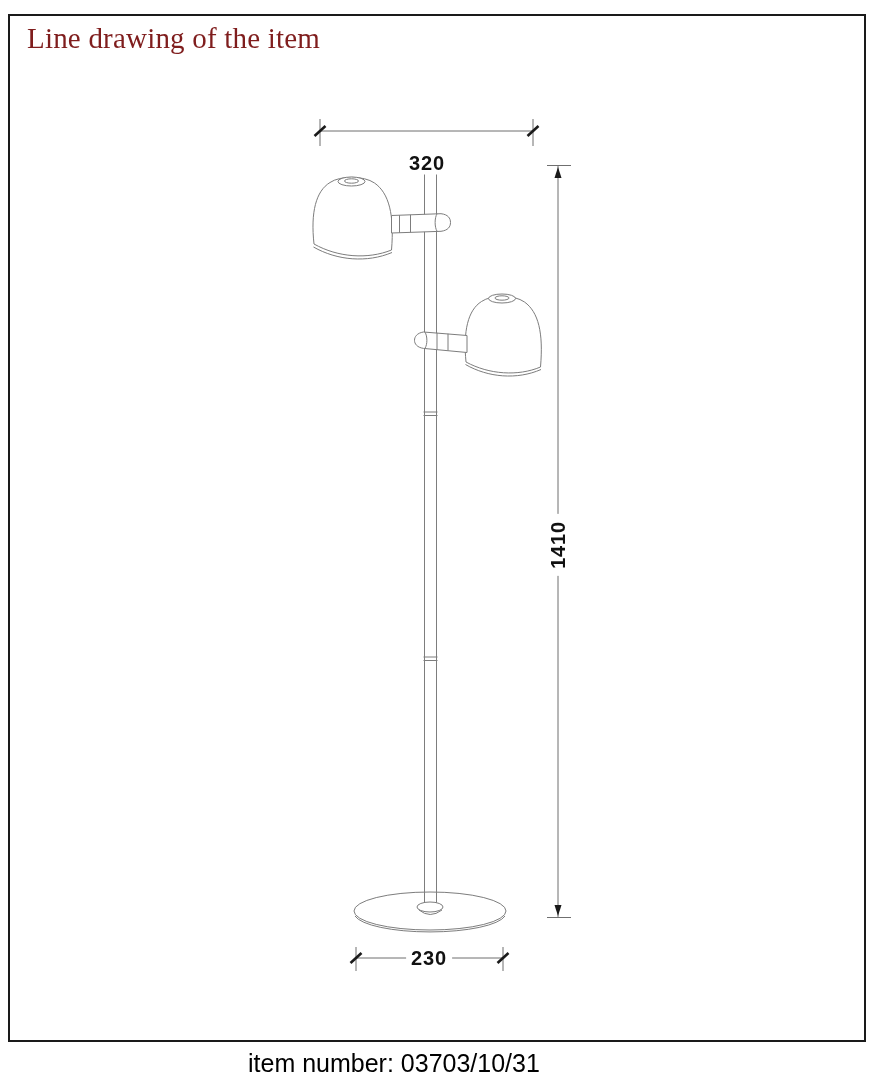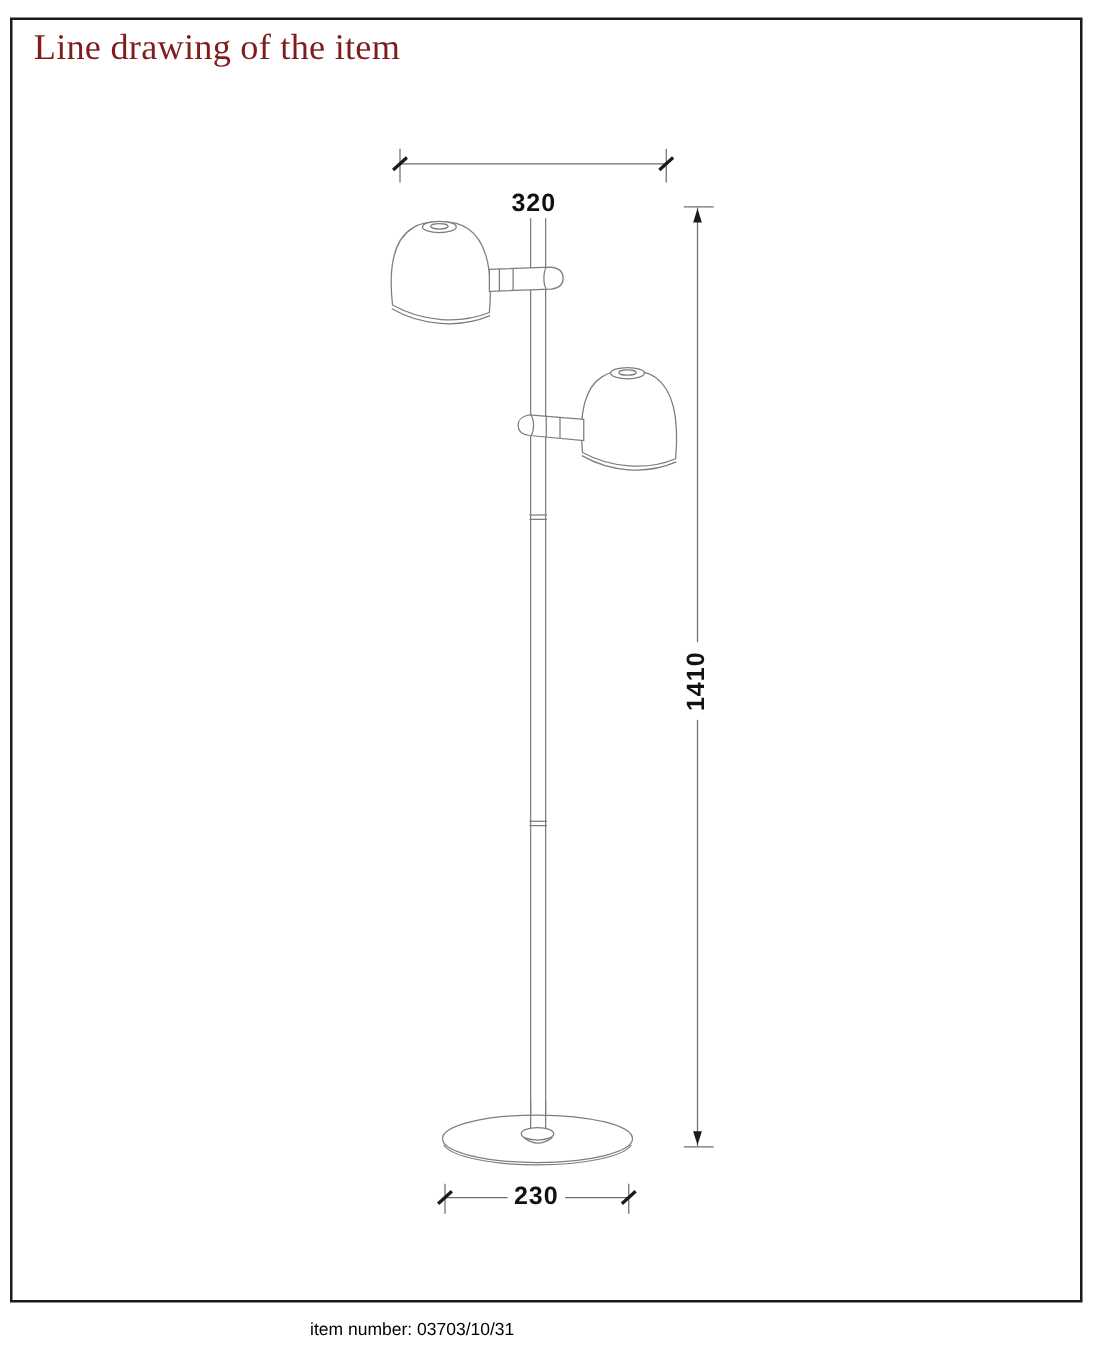--- a/index.html
+++ b/index.html
@@ -35,21 +35,21 @@
     letter-spacing:0.8px;
     color:var(--text,#111);
     white-space:nowrap;
   }
   .dim-label.vertical{
     transform:translate(-50%,-50%) rotate(-90deg);
     padding:0 7px;
   }
   .footer-text{
     position:absolute;left:248px;top:1050px;
-    font-size:14px;line-height:26px;
+    font-size:25px;line-height:26px;
     color:#000;
     white-space:nowrap;
   }
 </style>
 </head>
 <body>
 
 <div class="frame"></div>
 
 <div class="page-title">Line drawing of the item</div>

